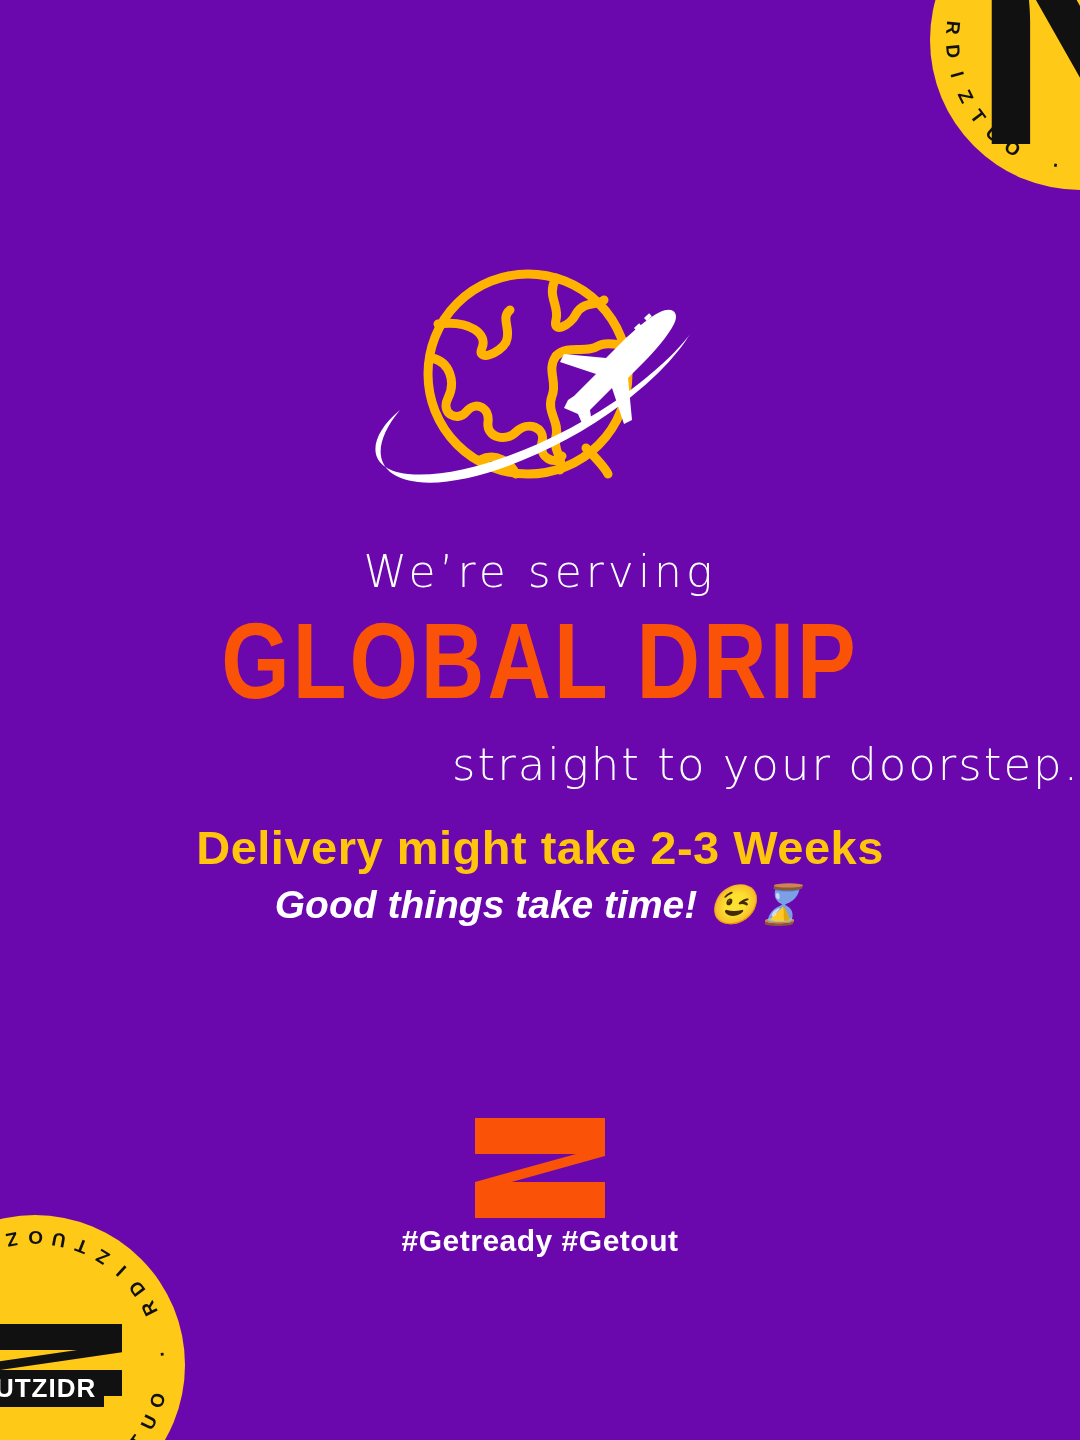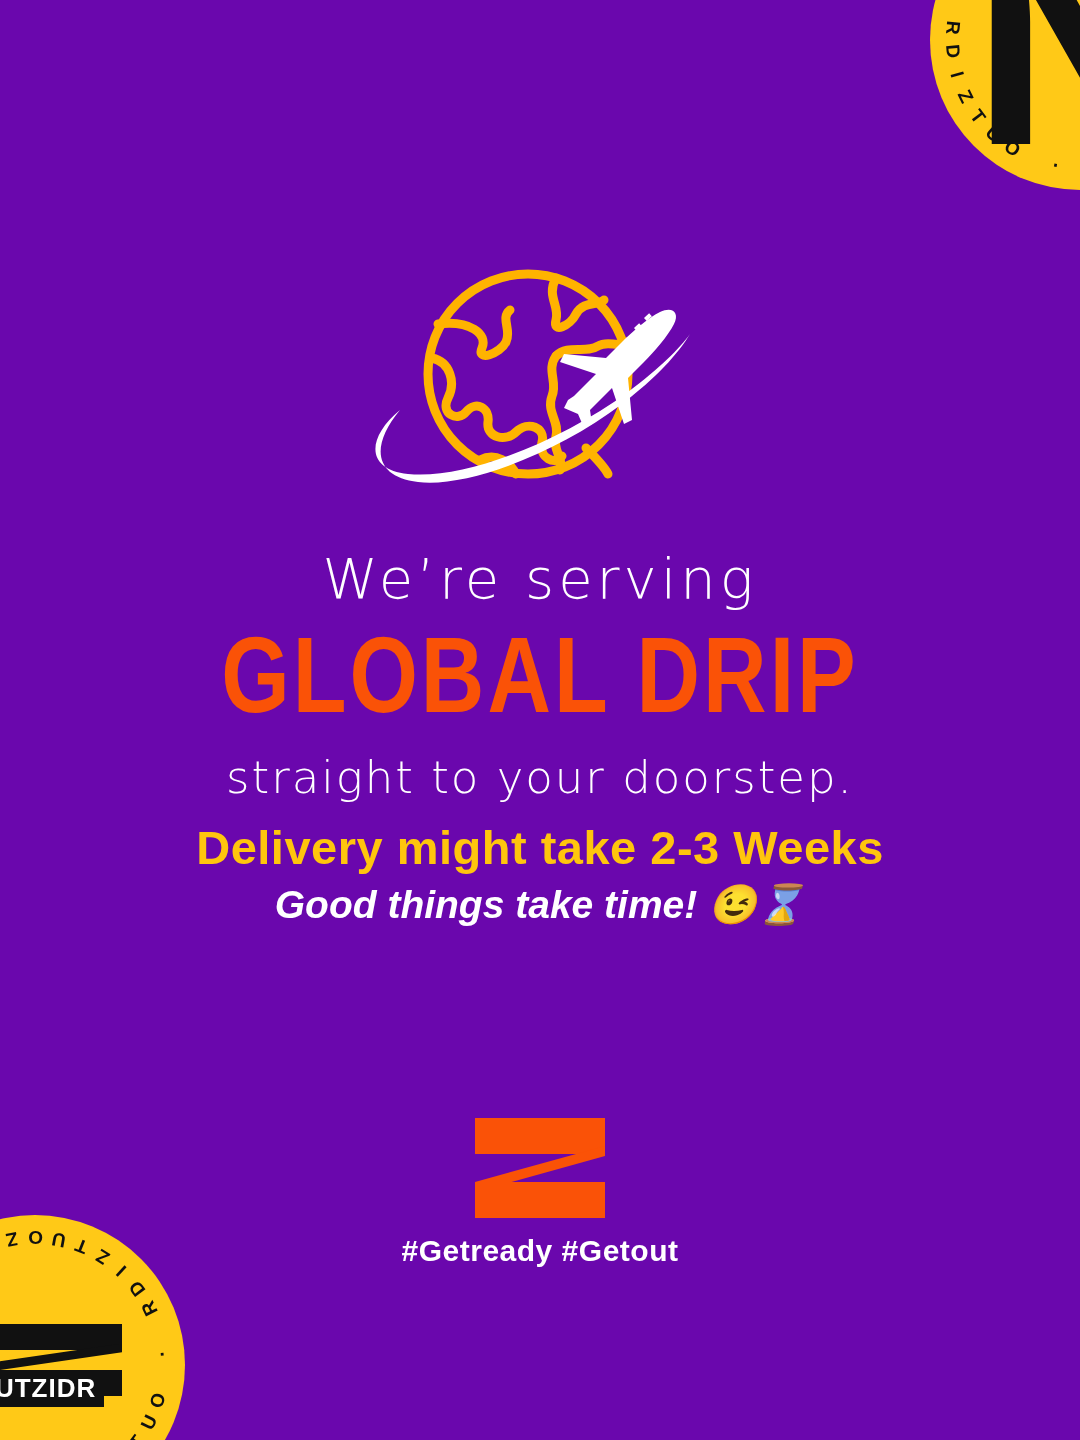--- a/index.html
+++ b/index.html
@@ -63,38 +63,39 @@
 
   
   .hero{
     position:absolute;left:0;right:0;top:262px;
     display:flex;justify-content:center;
   }
 
   
   .copy{position:absolute;left:0;right:0;top:548px;text-align:center;}
   .line-top{
-    color:#ffffff;font-size:56px;font-weight:300;
+    color:#ffffff;font-size:44px;font-weight:300;
     letter-spacing:4px;line-height:1.1;
     font-family:"DejaVu Sans",sans-serif;
   }
   .line-head{
     color:#FA5207;
     font-size:88px;font-weight:bold;
     letter-spacing:3px;
     line-height:1.15;
     margin:14px 0 4px;
     transform:scaleY(1.22);
     transform-origin:center;
     font-family:"Liberation Sans",sans-serif;
   }
   .line-bot{
     color:#ffffff;font-size:45px;font-weight:300;
     letter-spacing:2px;margin-top:26px;
     font-family:"DejaVu Sans",sans-serif;
+    text-align:right;
   }
   .delivery{
     position:absolute;left:0;right:0;top:820px;text-align:center;
     color:#FFC50D;font-size:47px;font-weight:bold;letter-spacing:0.5px;
   }
   .subnote{
     position:absolute;left:0;right:0;top:882px;text-align:center;
     color:#ffffff;font-size:39px;font-weight:bold;font-style:italic;
   }
 
@@ -105,21 +106,21 @@
   }
   .flogo{position:relative;width:130px;height:100px;}
   .flogo .fbar{position:absolute;left:0;width:100%;height:36px;background:#FA5207;}
   .flogo .ftop{top:0;}
   .flogo .fbot{bottom:0;}
   .flogo .fdiag{
     position:absolute;left:0;top:28px;width:100%;height:46px;background:#FA5207;
     clip-path:polygon(100% 0,100% 22%,0 100%,0 78%);
   }
   .hashtags{
-    margin-top:16px;
+    margin-top:6px;
     color:#ffffff;font-size:30px;font-weight:bold;letter-spacing:0.5px;
   }
 </style>
 </head>
 <body>
 
 <div class="stage">
 
   <div class="badge badge-tr">
     <div class="ring">

